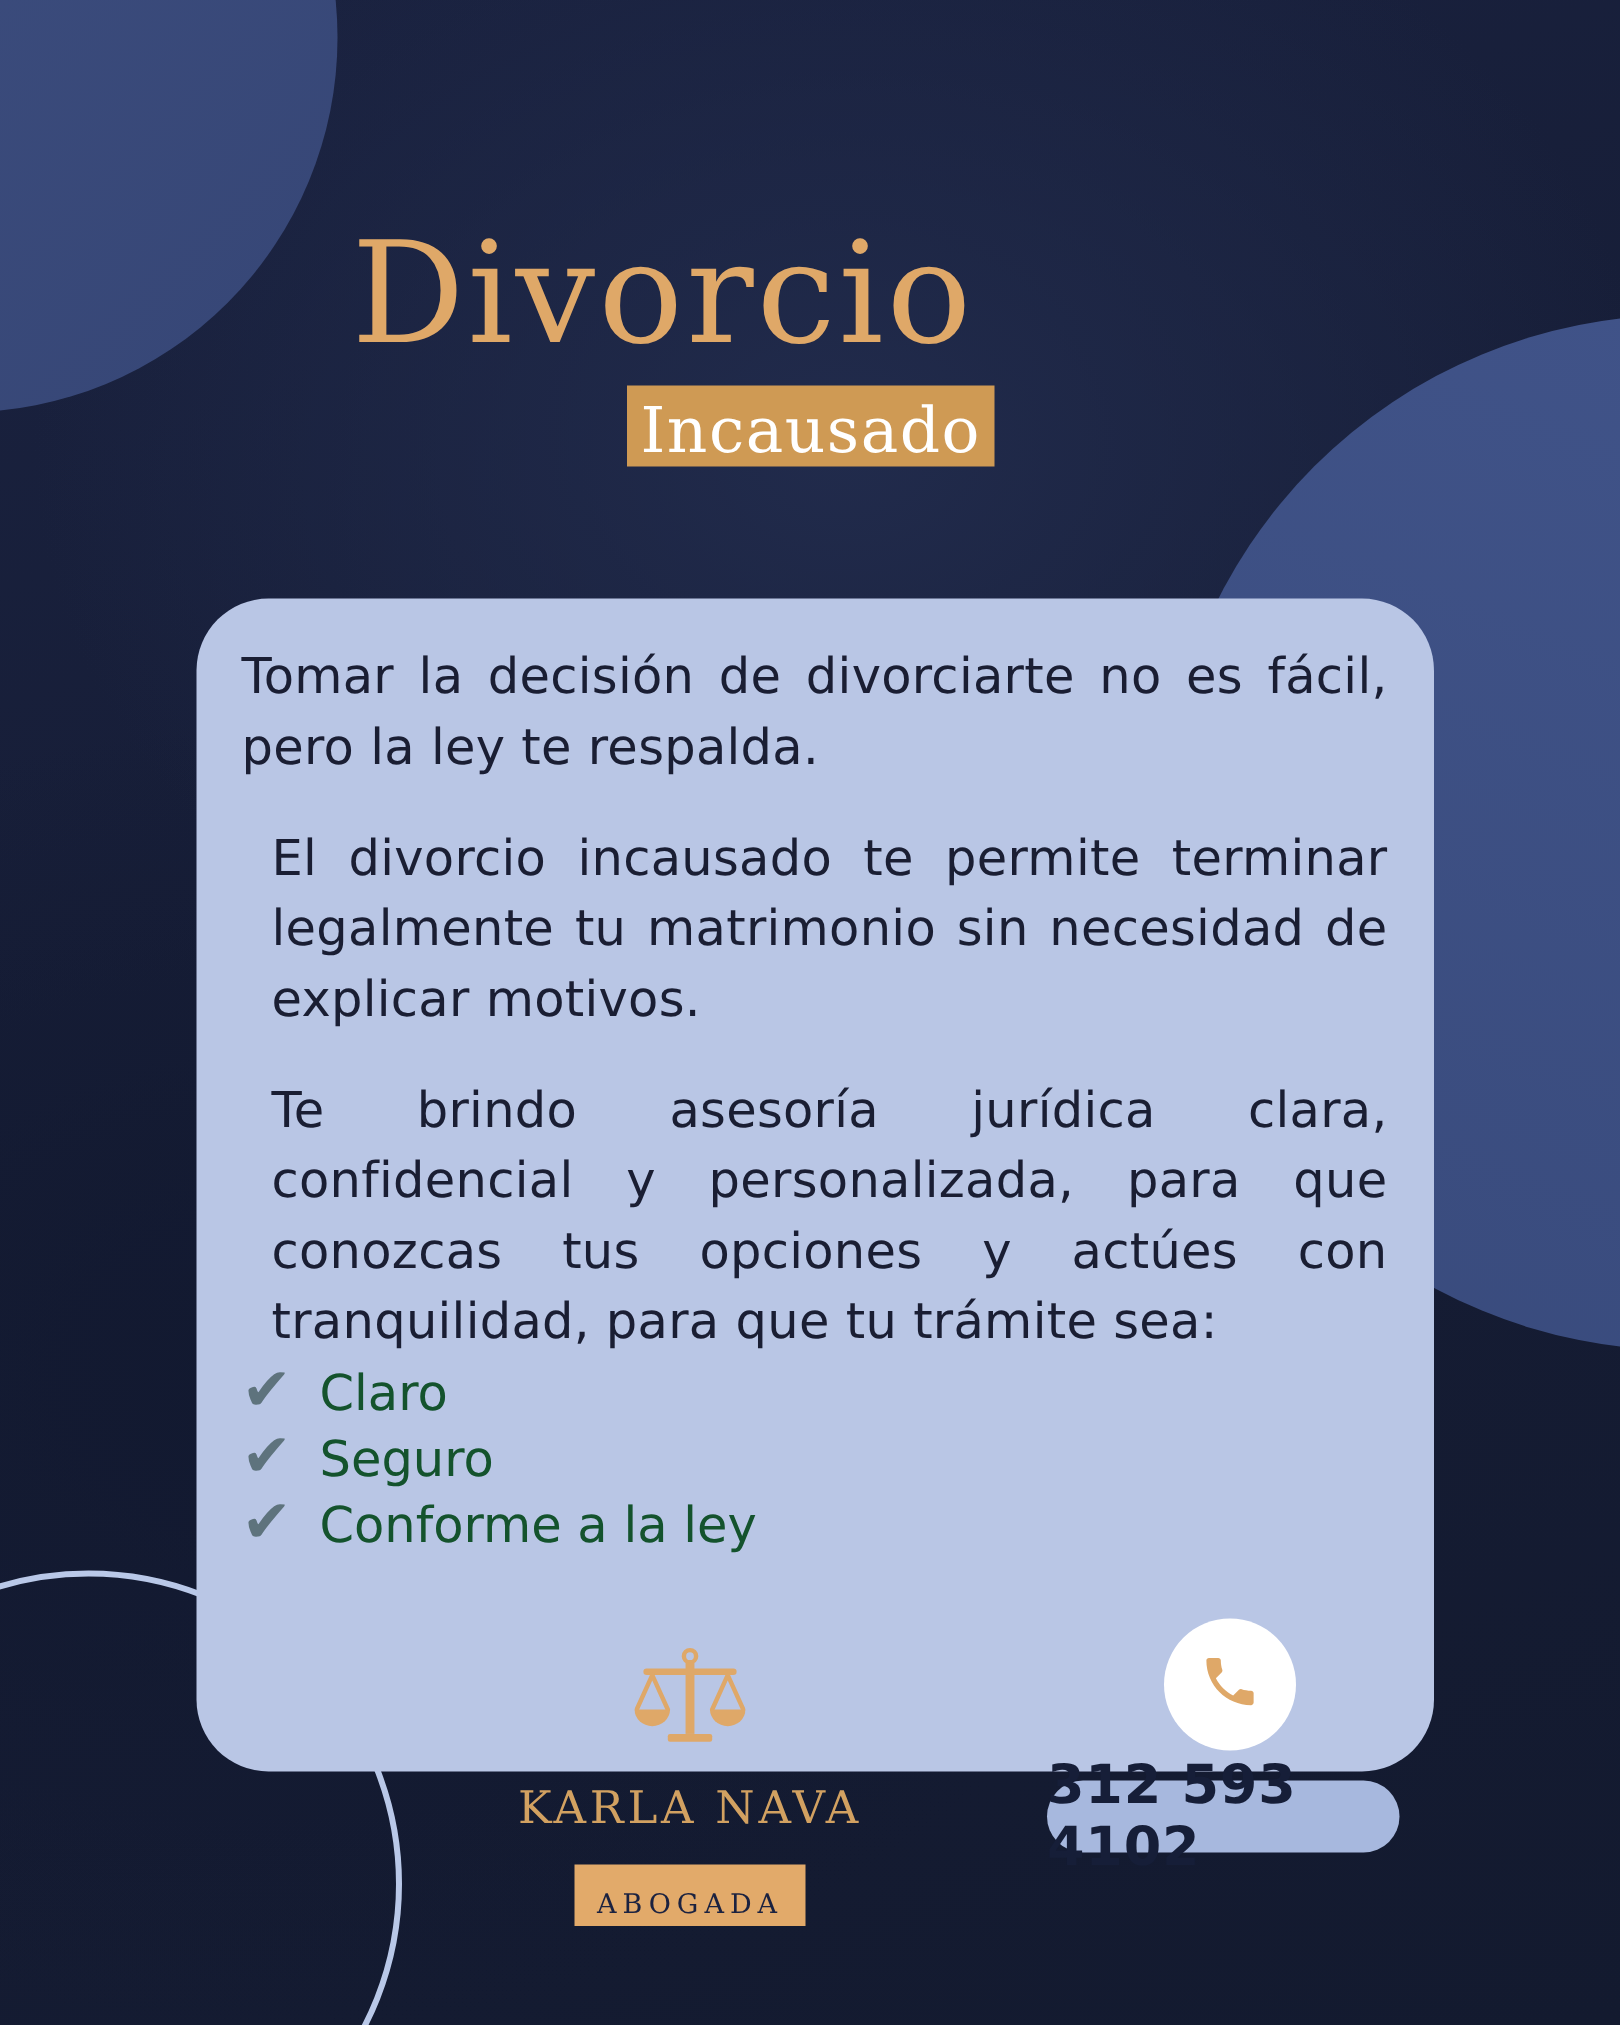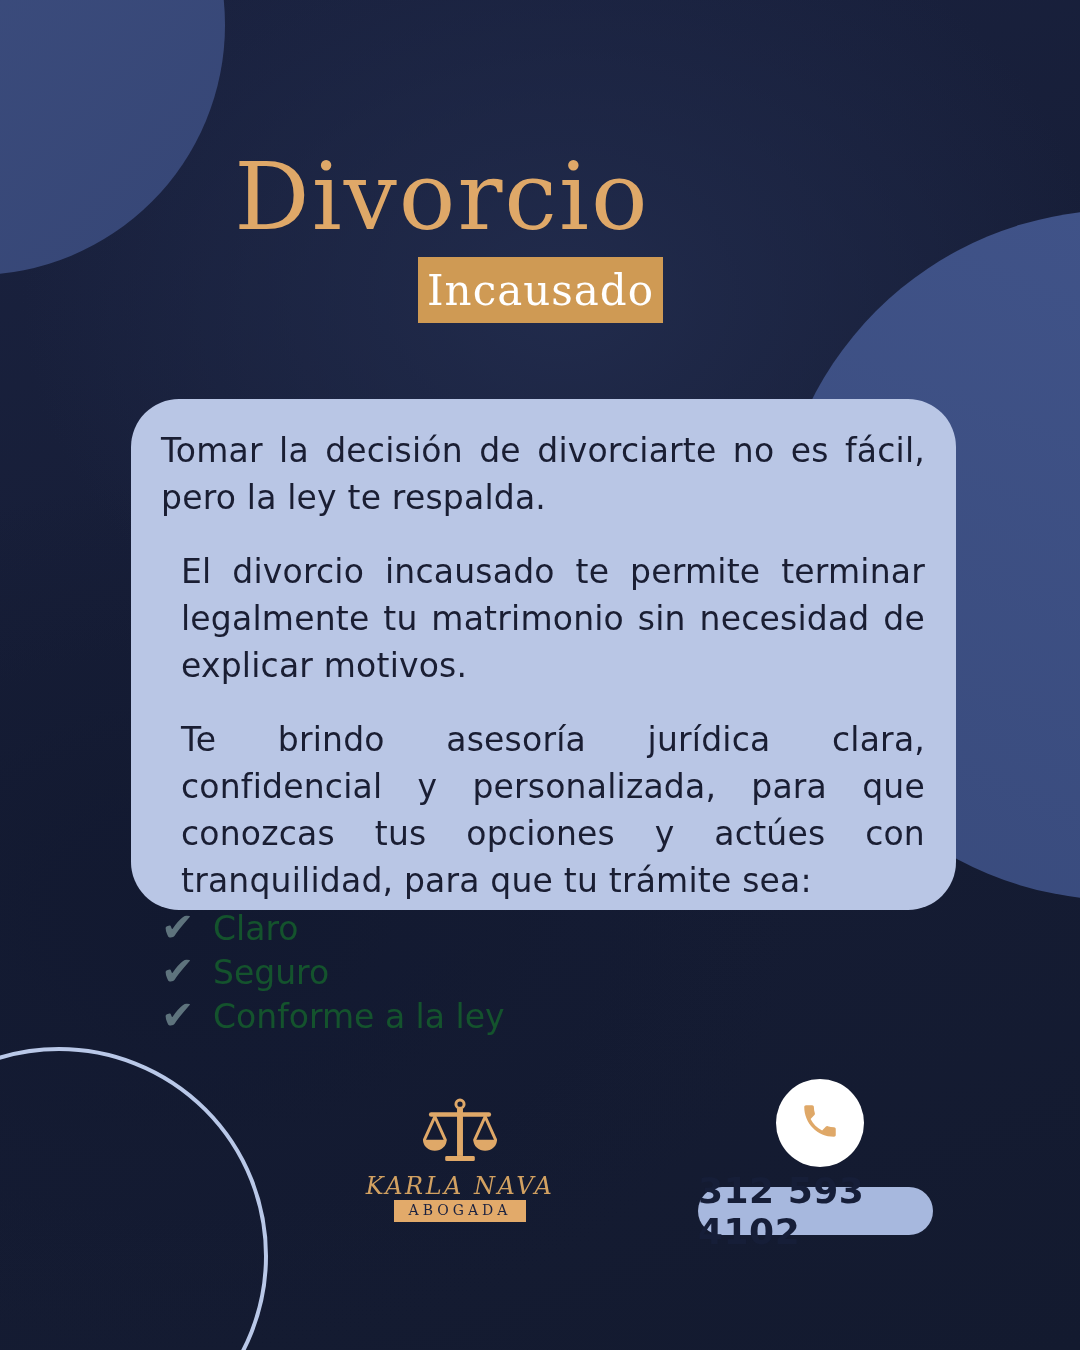--- a/index.html
+++ b/index.html
@@ -33,29 +33,29 @@
   
   .title{
     position:absolute;left:0;top:150px;width:884px;
     text-align:center;
     font-family:"DejaVu Serif",serif;
     font-size:94px;line-height:1;
     color:#dfa868;
     letter-spacing:2px;
   }
   .subtitle-bar{
-    position:absolute;left:418px;top:257px;width:245px;height:66px;
+    position:absolute;left:418px;top:257px;width:245px;height:54px;
     background:#cf9a54;
-    display:flex;align-items:center;justify-content:center;
+    display:flex;align-items:flex-end;justify-content:center;
     font-family:"DejaVu Serif",serif;
     font-size:42px;color:#ffffff;letter-spacing:1px;
   }
   
   .card{
-    position:absolute;left:131px;top:399px;width:825px;height:511px;
+    position:absolute;left:131px;top:399px;width:825px;height:782px;
     box-sizing:border-box;
     background:#b9c6e5;
     border-radius:48px;
     padding:28px 31px 0 30px;
     color:#1a1e33;
   }
   .card p{
     margin:0 0 0 0;
     font-size:33px;line-height:47px;
     text-align:justify;
@@ -76,31 +76,31 @@
   .check-label{
     font-size:33px;line-height:44px;
     color:#14532d;
   }
   
   .brand{
     position:absolute;left:330px;top:1098px;width:260px;
     display:flex;flex-direction:column;align-items:center;
   }
   .brand-name{
-    margin-top:0;
+    margin-top:16px;
     font-family:"DejaVu Serif",serif;
-    font-size:24px;letter-spacing:2.5px;
-    color:#d2a161;white-space:nowrap;font-style:italic;
+    font-size:30px;letter-spacing:2.5px;
+    color:#d2a161;white-space:nowrap;
   }
   .brand-role{
-    margin-top:0;
+    margin-top:20px;
     background:#e2aa6a;
-    padding:2px 15px 4px 15px;
+    padding:16px 15px 4px 15px;
     font-family:"DejaVu Serif",serif;
-    font-size:14px;letter-spacing:4px;
+    font-size:18px;letter-spacing:4px;
     color:#1b2240;
   }
   
   .phone-circle{
     position:absolute;left:776px;top:1079px;width:88px;height:88px;
     border-radius:50%;background:#ffffff;
     display:flex;align-items:center;justify-content:center;
   }
   .phone-pill{
     position:absolute;left:698px;top:1187px;width:235px;height:48px;

